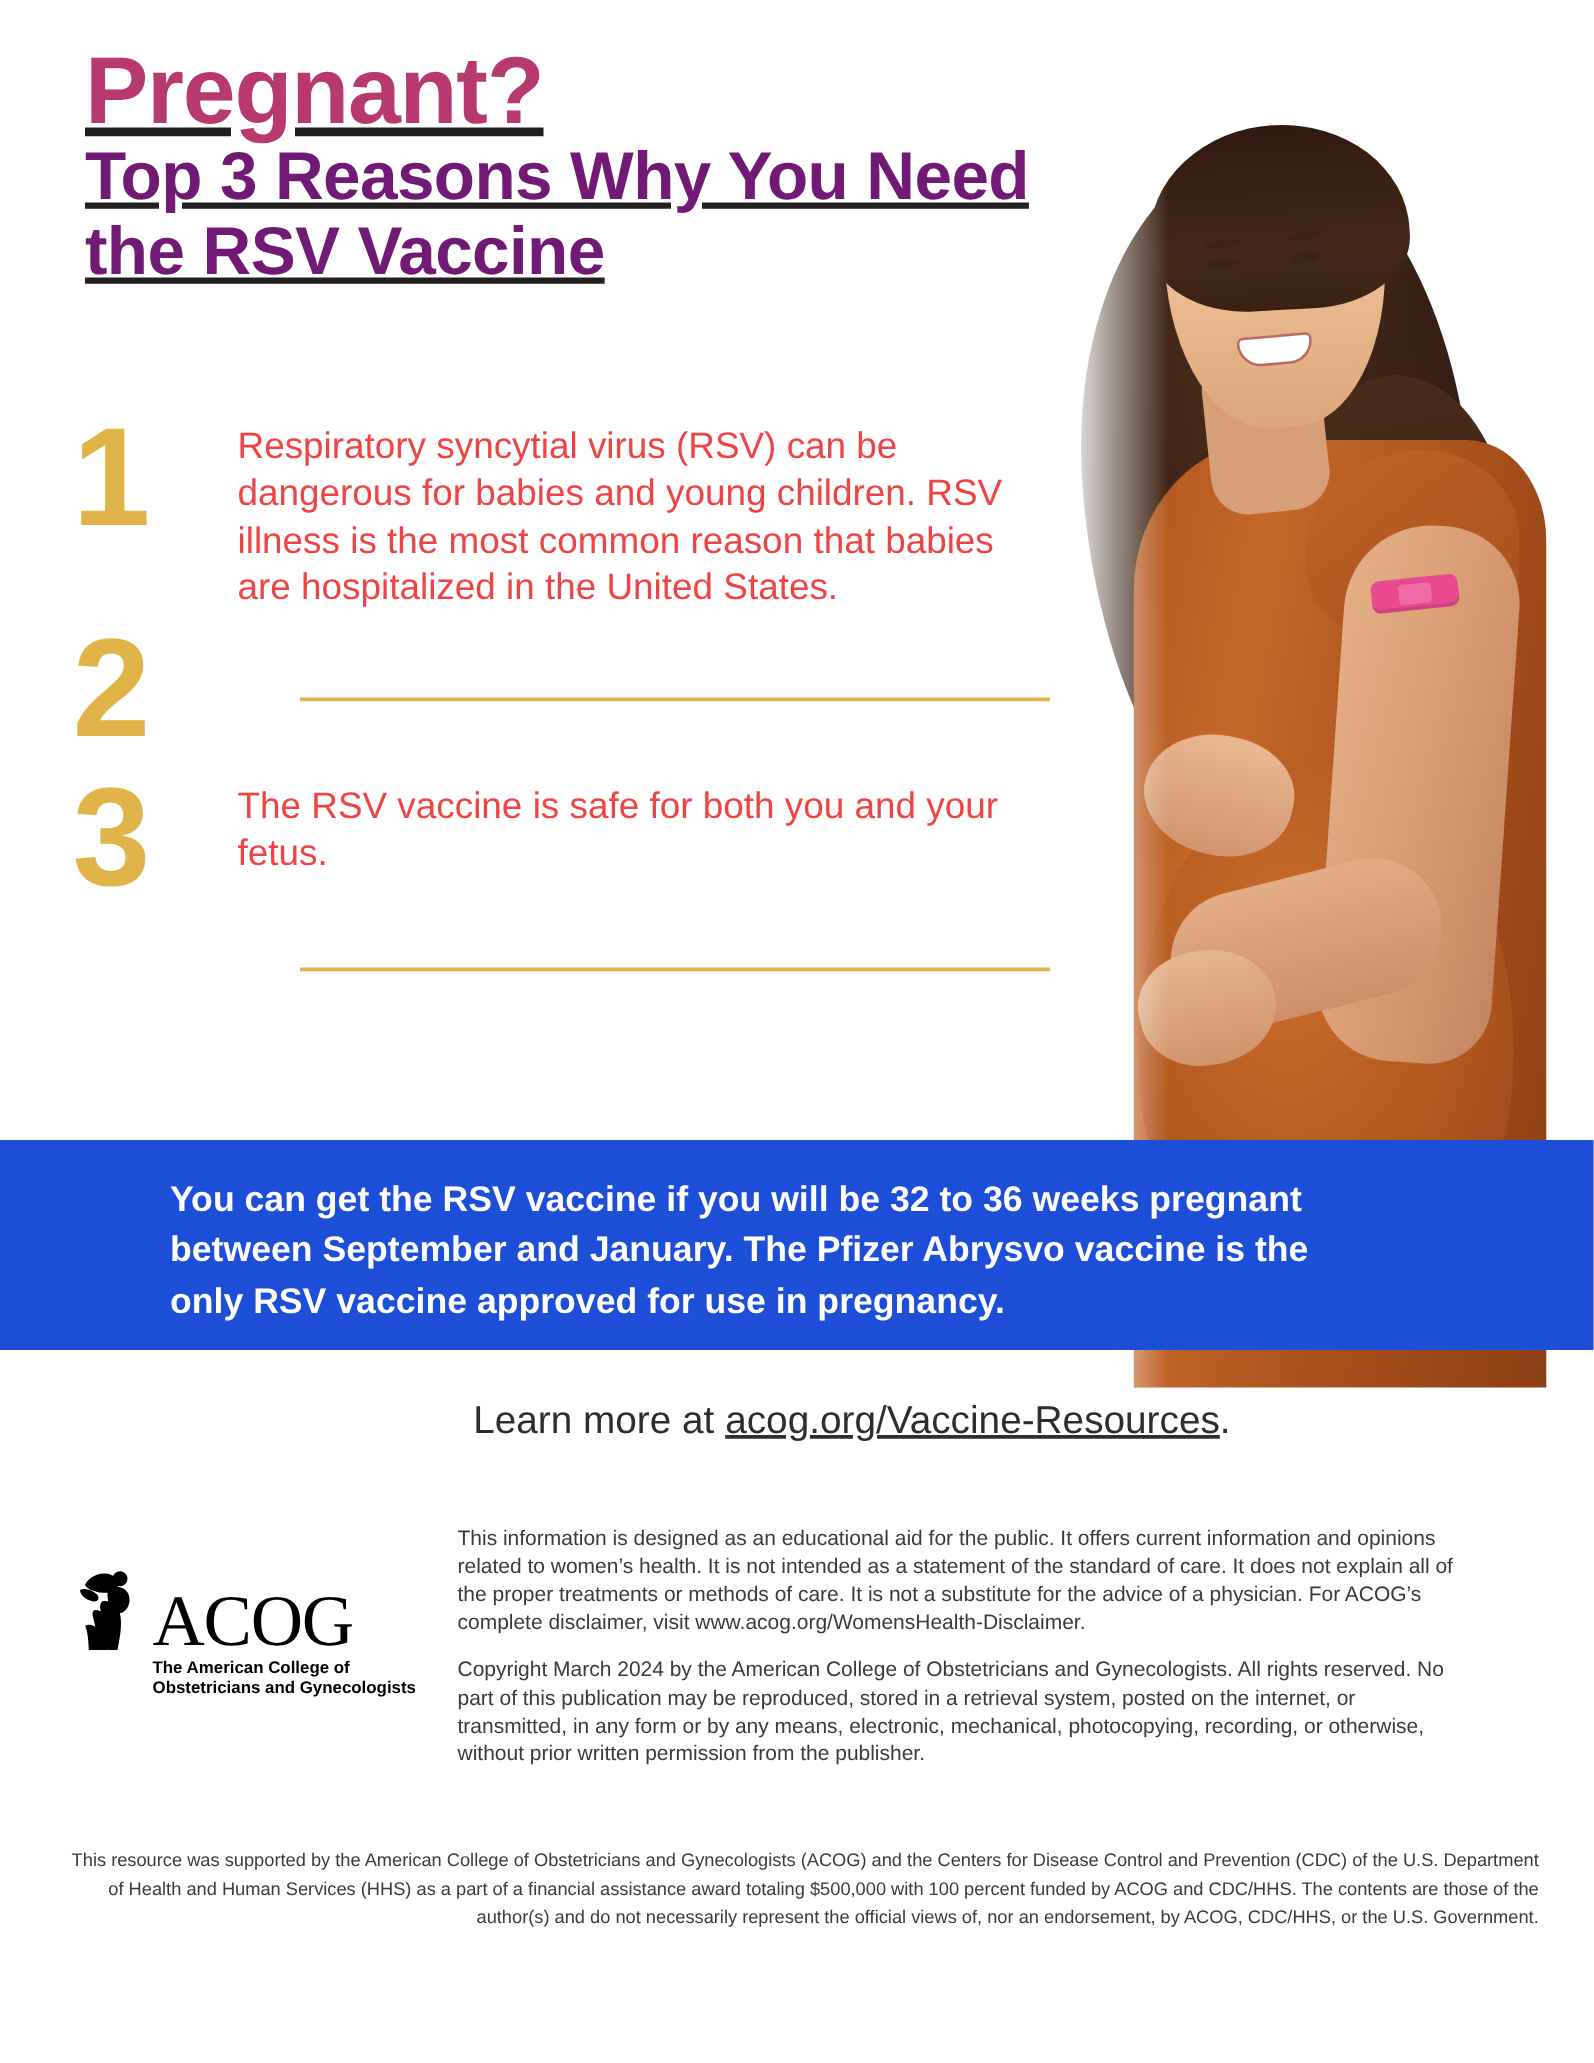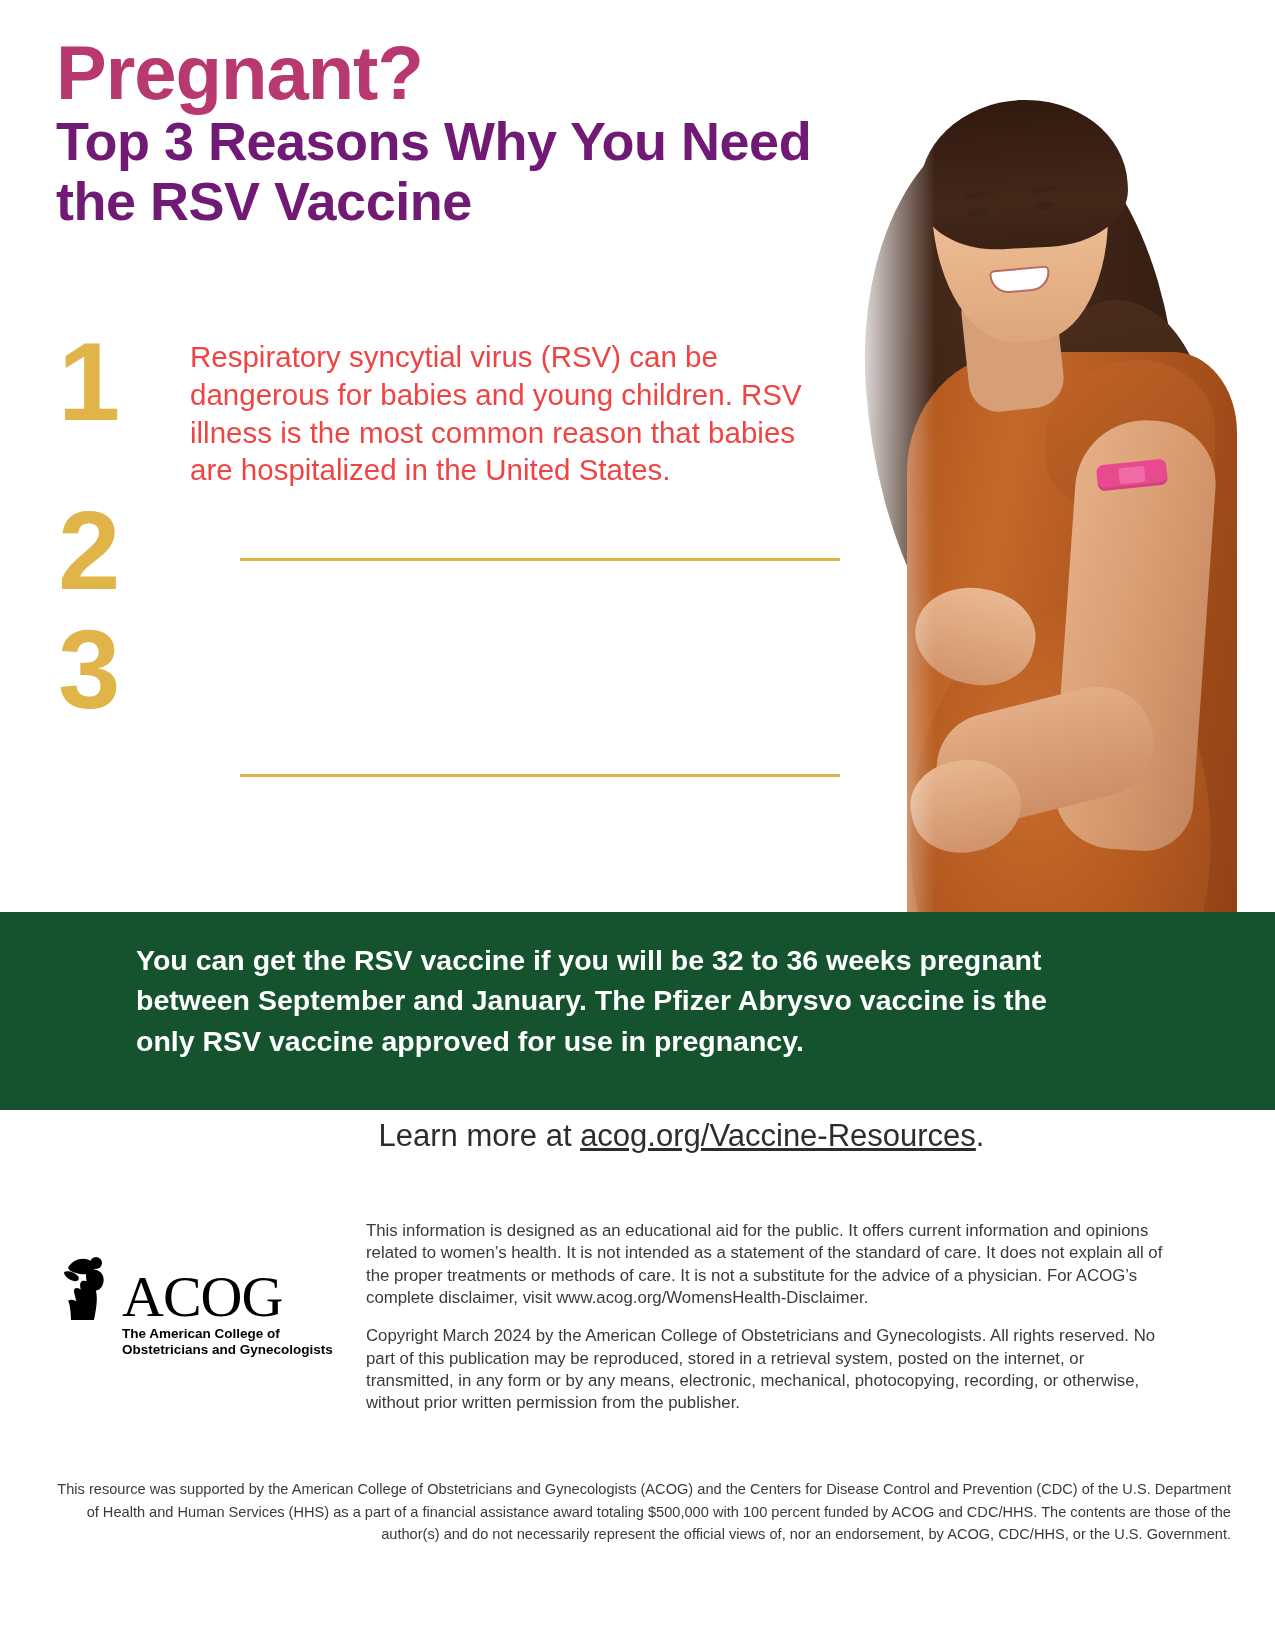--- a/index.html
+++ b/index.html
@@ -180,23 +180,24 @@
   .photo-fade-top {
     position: absolute;
     left: 0; top: 0;
     width: 100%; height: 90px;
     background: linear-gradient(180deg, #ffffff 0%, rgba(255,255,255,0) 100%);
   }
 
   
   .headline {
     position: absolute;
-    left: 56px;
+    left: 68px;
     top: 36px;
     width: 780px;
+    text-decoration: underline;
   }
   .headline .line1 {
     font-size: 76px;
     font-weight: 700;
     color: #b8396f;
     line-height: 0.98;
     letter-spacing: -1px;
     margin: 0 0 2px 0;
   }
   .headline .line2 {
@@ -249,22 +250,22 @@
   }
   .rule.rule1 { top: 228px; }
   .rule.rule2 { top: 444px; }
 
   
   .banner {
     position: absolute;
     left: 0;
     top: 912px;
     width: 1275px;
-    height: 198px;
-    background: #14532d;
+    height: 168px;
+    background: #1d4ed8;
   }
   .banner .btext {
     position: absolute;
     left: 136px;
     top: 28px;
     width: 960px;
     color: #ffffff;
     font-size: 28.5px;
     font-weight: 700;
     line-height: 1.42;
@@ -394,20 +395,21 @@
   <div class="rule rule1"></div>
 
   <div class="reason r2">
     <div class="num">2</div>
   </div>
 
   <div class="rule rule2"></div>
 
   <div class="reason r3">
     <div class="num">3</div>
+    <div class="txt">The RSV vaccine is safe for both you and your fetus.</div>
   </div>
 
 </div>
 
 <div class="banner">
   <div class="btext">You can get the RSV vaccine if you will be 32 to 36 weeks pregnant between September and January. The Pfizer Abrysvo vaccine is the only RSV vaccine approved for use in pregnancy.</div>
 </div>
 
 <div class="learn">
   <span>Learn more at </span><span class="url">acog.org/Vaccine-Resources</span><span>.</span>

